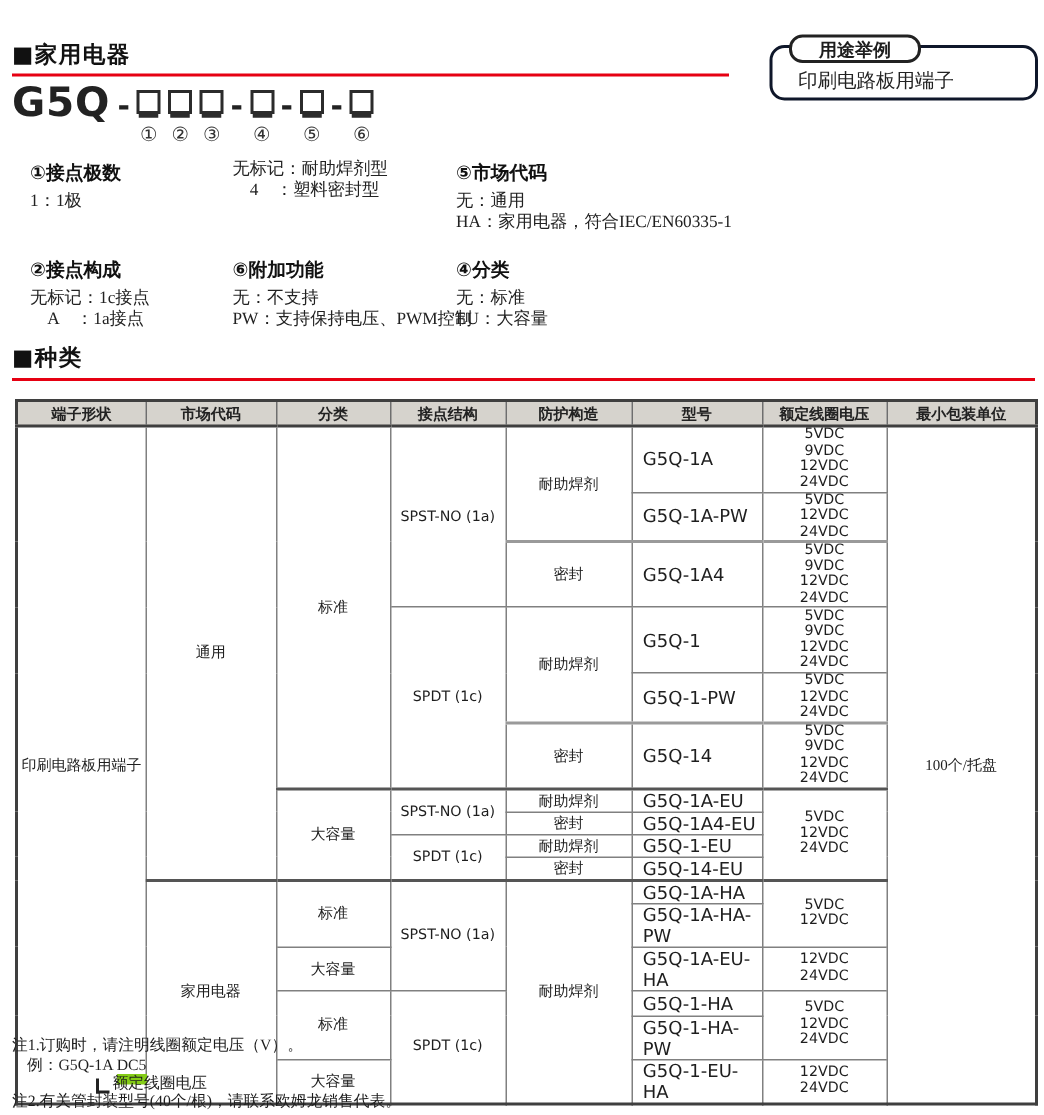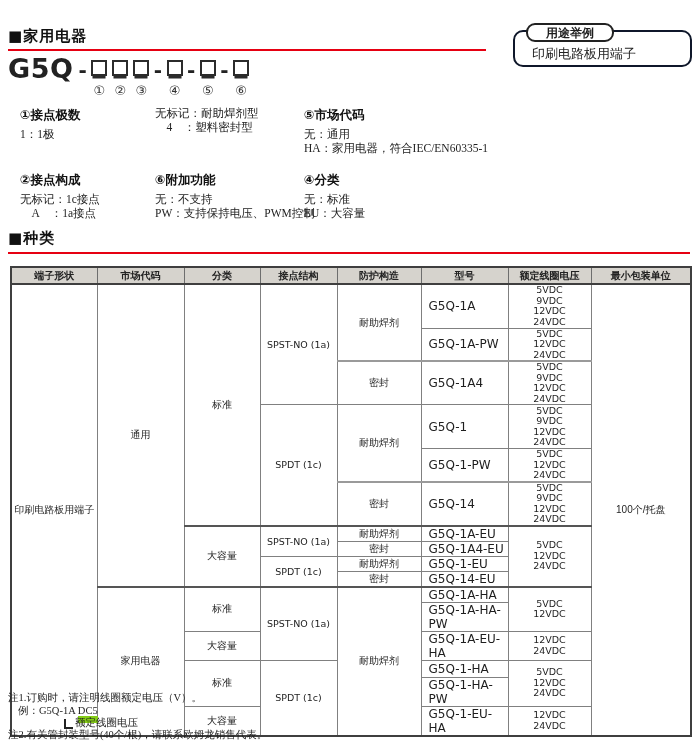--- a/index.html
+++ b/index.html
@@ -40,21 +40,21 @@
   .spec-title { font:bold 12.5px "DejaVu Sans", sans-serif; color:#111; margin-bottom:4px; }
   .spec-line { font-size:11.5px; line-height:13.5px; color:#222; white-space:pre; }
 
   
   .tablewrap { position:absolute; left:10px; top:266px; }
   table.kinds { border-collapse:collapse; table-layout:fixed; width:680px; border:2px solid #3f3f3f; }
   .kinds th { background:#d6d3cd; border:1px solid #6e6e6e; border-bottom:2px solid #3f3f3f;
               font:bold 10px "DejaVu Sans", sans-serif; color:#222; height:17px; padding:0; }
   .kinds td { border:1px solid #808080; text-align:center; vertical-align:middle;
               padding:0; font-size:10px; color:#1e1e1e; }
-  .kinds td.zh { font-family:Liberation Sans, sans-serif;margin-left:24px; }
+  .kinds td.zh { font-family:Liberation Serif, serif;margin-left:24px; }
   .kinds td.lat { font-family:"DejaVu Sans", sans-serif; font-size:9.5px; }
   .kinds td.model { text-align:left; padding-left:7px; font-family:"DejaVu Sans", sans-serif; font-size:12px; }
   .kinds td.volt { font-family:"DejaVu Sans", sans-serif; font-size:9.5px; line-height:10.5px; white-space:pre-line; }
   .kinds tr.sep td { border-top:2px solid #555; }
   .kinds td.gsep { border-top:2px solid #9a9a9a; }
 
   
   .notes { position:absolute; left:8px; top:692px; font-size:10.5px; line-height:12px; color:#1e1e1e; }
   .note-line { margin-bottom:1px; }
   .example { margin-left:10px; margin-top:1px; }

